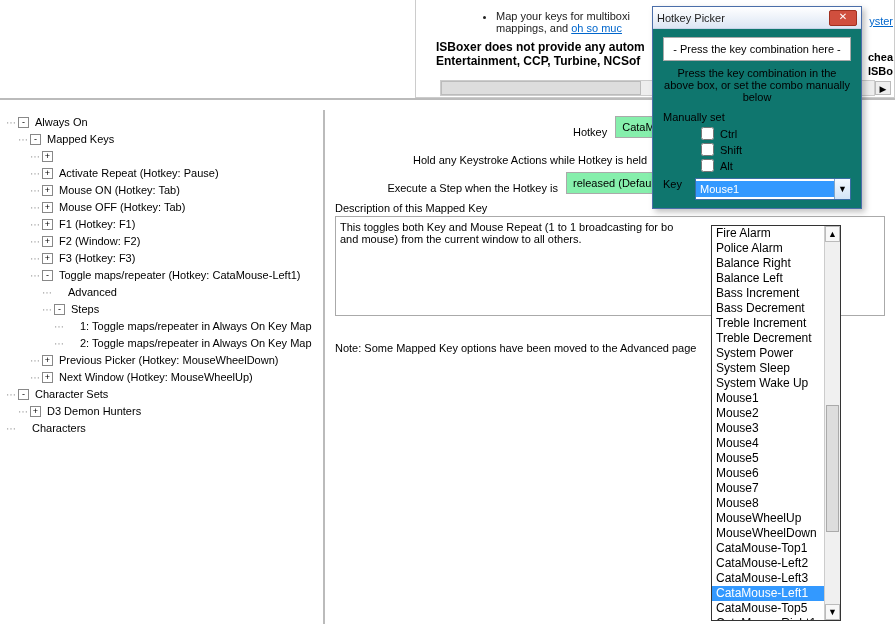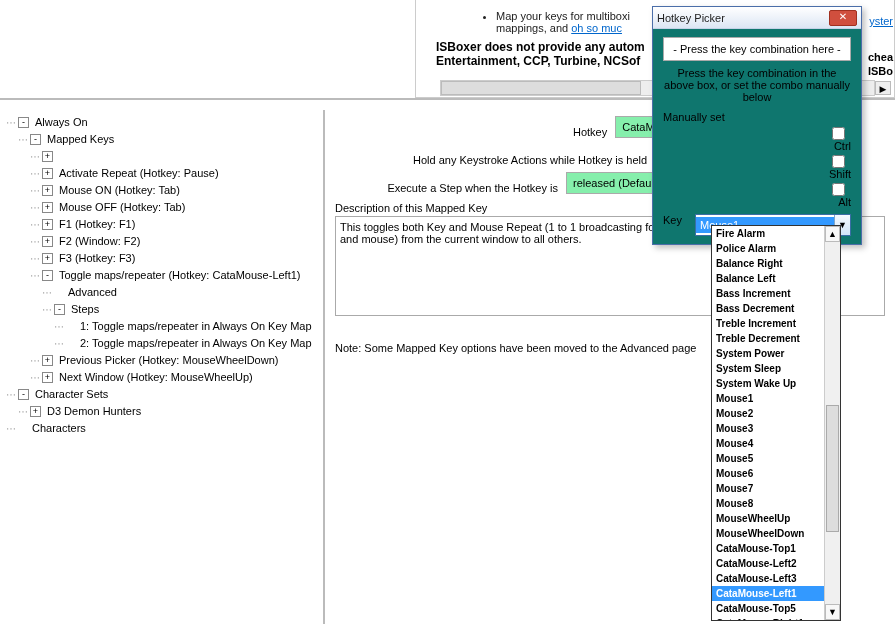--- a/index.html
+++ b/index.html
@@ -38,30 +38,30 @@
 
 
 .dialog { position: absolute; left: 652px; top: 6px; width: 210px; background: #0f766e; border: 1px solid #4b6ea9; box-shadow: 3px 3px 6px rgba(0,0,0,0.25); z-index: 50; }
 .dialog-titlebar { height: 22px; background: linear-gradient(#fff, #dce6f4); border-bottom: 1px solid #c5d3e8; display: flex; align-items: center; padding: 0 4px; }
 .dialog-title { flex: 1; font-size: 11px; color: #222; }
 .dialog-close { width: 28px; height: 16px; background: #d04f3e; border: 1px solid #a03020; border-radius: 2px; color: #fff; text-align: center; line-height: 12px; font-size: 10px; cursor: pointer; }
 .dialog-body { padding: 8px 10px; }
 .press-box { border: 1px solid #aaa; background: #fff; width: 100%; height: 24px; text-align: center; padding: 4px; margin-bottom: 6px; }
 .hint { text-align: center; font-size: 11px; margin-bottom: 8px; }
 .man-label { margin-bottom: 4px; }
-.chk-row { display: flex; align-items: flex-end; margin: 3px 0 3px 38px; flex-direction: column; }
+.chk-row { display: flex; align-items: center; margin: 3px 0 3px 38px; }
 .chk-row input { margin-right: 6px; }
 .key-row { display: flex; align-items: flex-start; margin-top: 6px; }
 .key-combo { flex: 1; height: 22px; border: 1px solid #3a6ea5; background: #fff; display: flex; align-items: center; }
 .key-combo .sel { flex: 1; background: #3399ff; color: #fff; padding: 2px 4px; }
 .key-combo .arrow { width: 16px; height: 100%; background: linear-gradient(#f5faff,#d2e5f7); border-left: 1px solid #7fa6c9; text-align: center; line-height: 20px; font-size: 9px; cursor: pointer; }
 
 
 .dropdown-list { position: absolute; left: 711px; top: 225px; width: 130px; border: 1px solid #333; background: #fff; z-index: 60; max-height: 396px; overflow: hidden; }
-.dropdown-list .opt { padding: 1px 4px; line-height: 13px; font-size: 10px; cursor: pointer; white-space: nowrap; font-weight: bold; }
+.dropdown-list .opt { padding: 1px 4px; line-height: 13px; font-size: 12px; cursor: pointer; white-space: nowrap; }
 .dropdown-list .opt.selected { background: #3399ff; color: #fff; }
 .dropdown-list .scrollbar { position: absolute; right: 0; top: 0; width: 16px; height: 100%; background: #eee; border-left: 1px solid #ccc; }
 .dropdown-list .sb-btn { height: 16px; background: #f8f8f8; border: 1px solid #bbb; text-align: center; font-size: 9px; line-height: 14px; cursor: pointer; }
 .dropdown-list .sb-track { position: absolute; top: 16px; bottom: 16px; left: 0; right: 0; background: #f0f0f0; }
 .dropdown-list .sb-thumb { position: absolute; left: 1px; right: 1px; background: #ddd; border: 1px solid #aaa; }
 
 .ext-link { color: #06c; text-decoration: underline; }
 </style>
 </head>
 <body>

